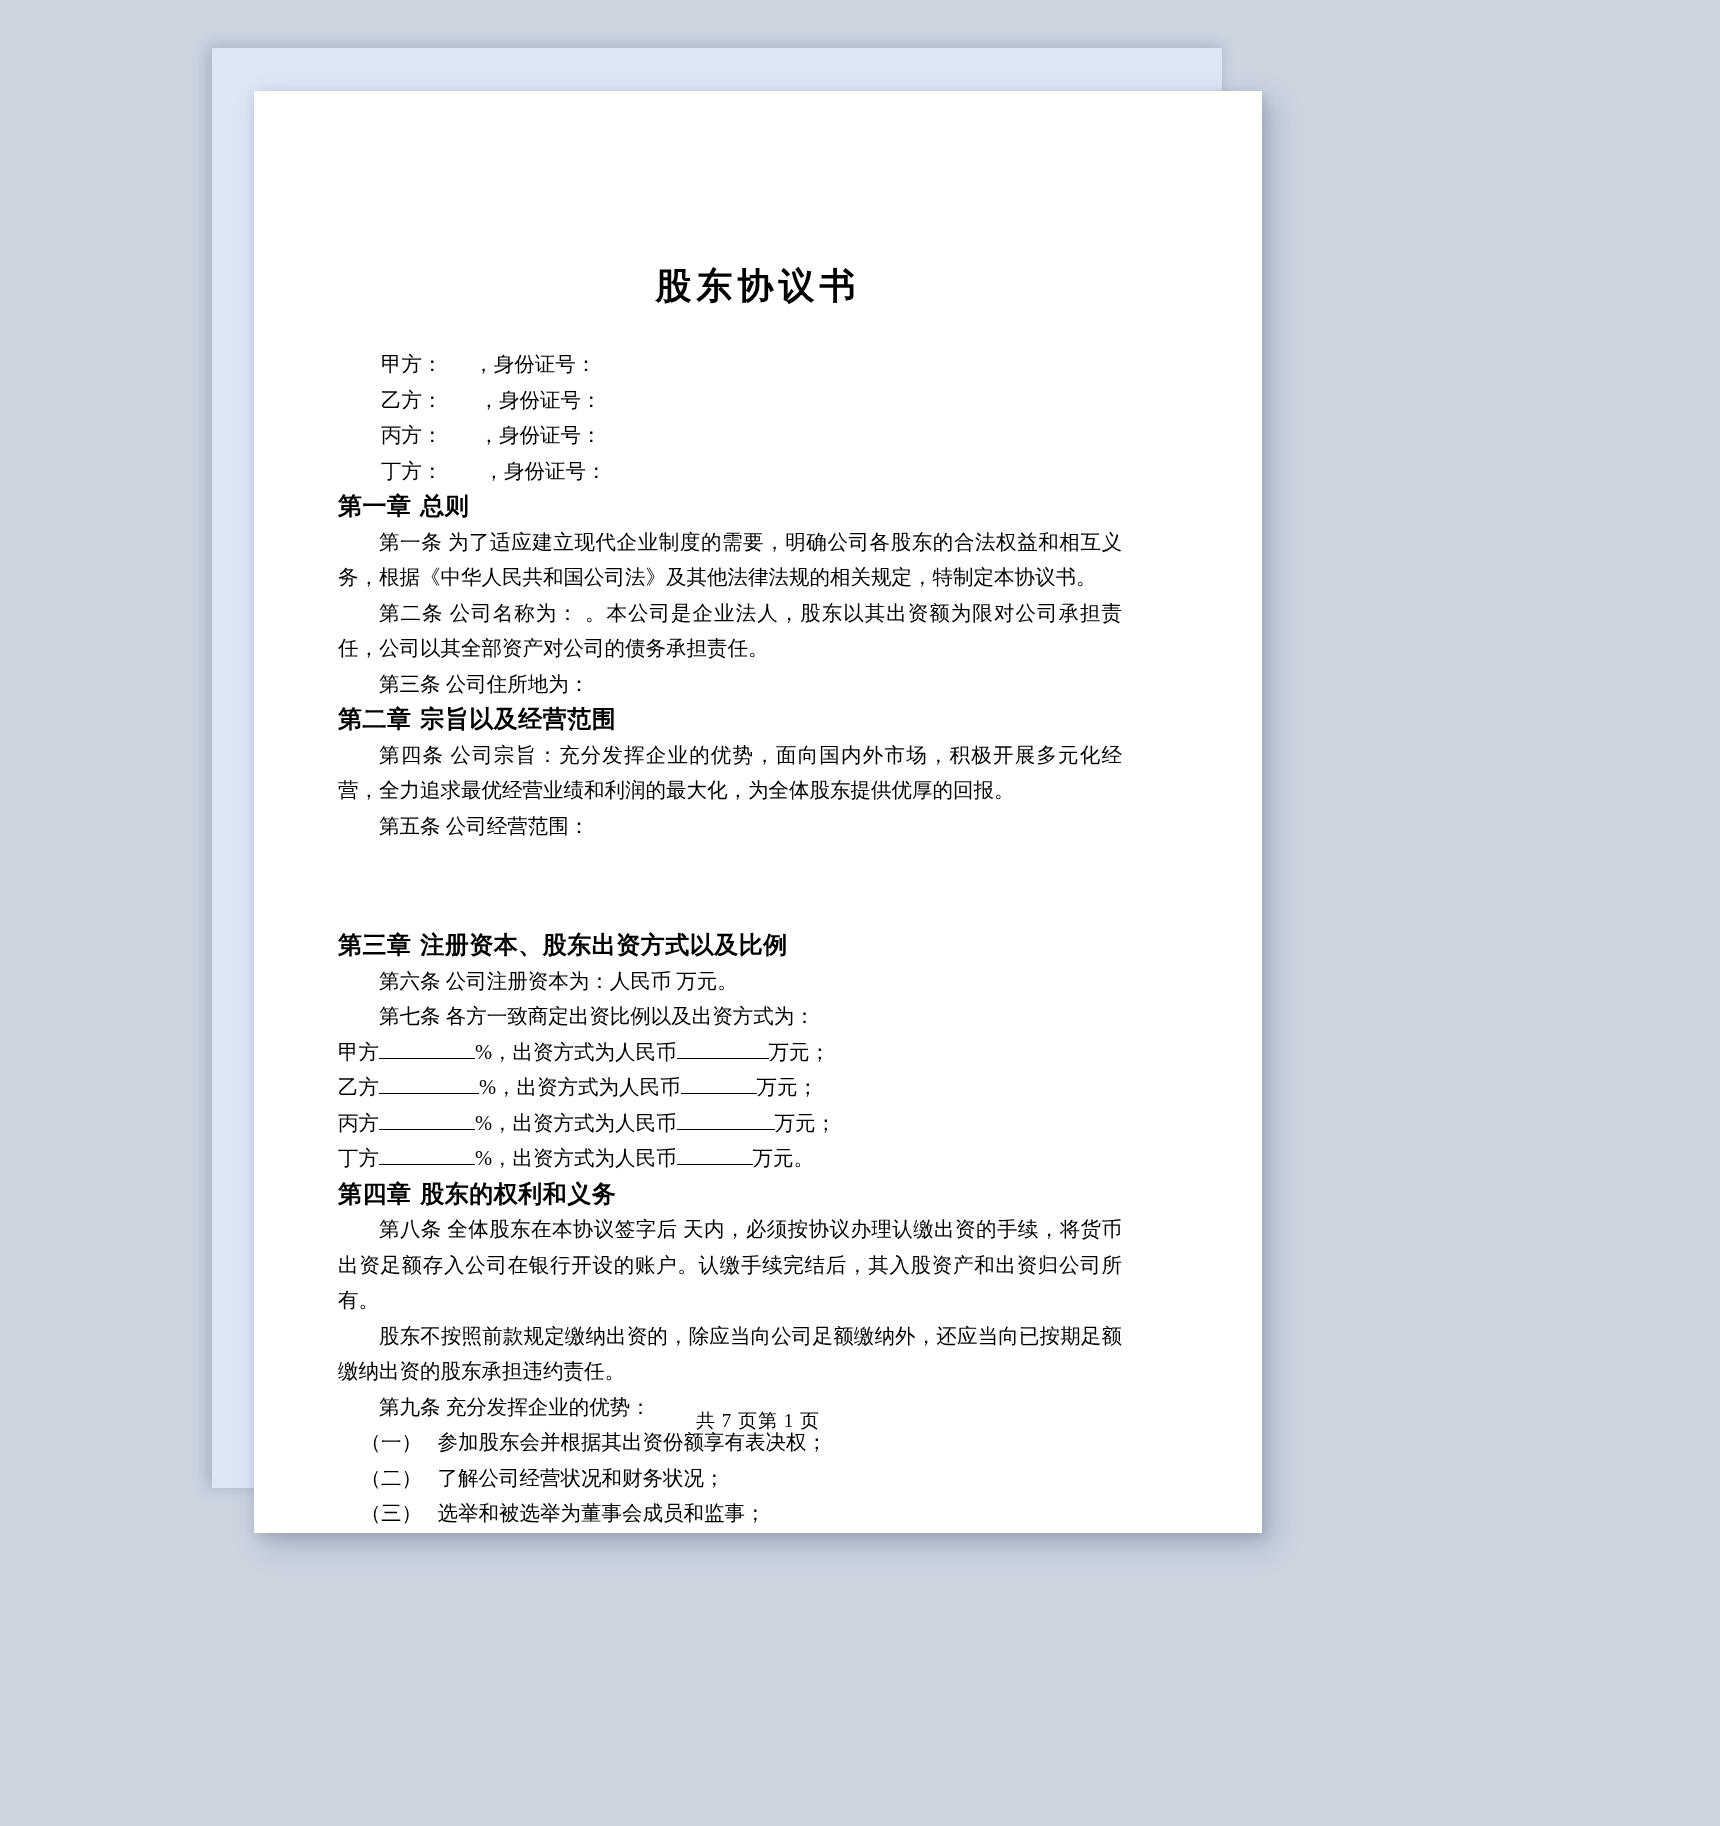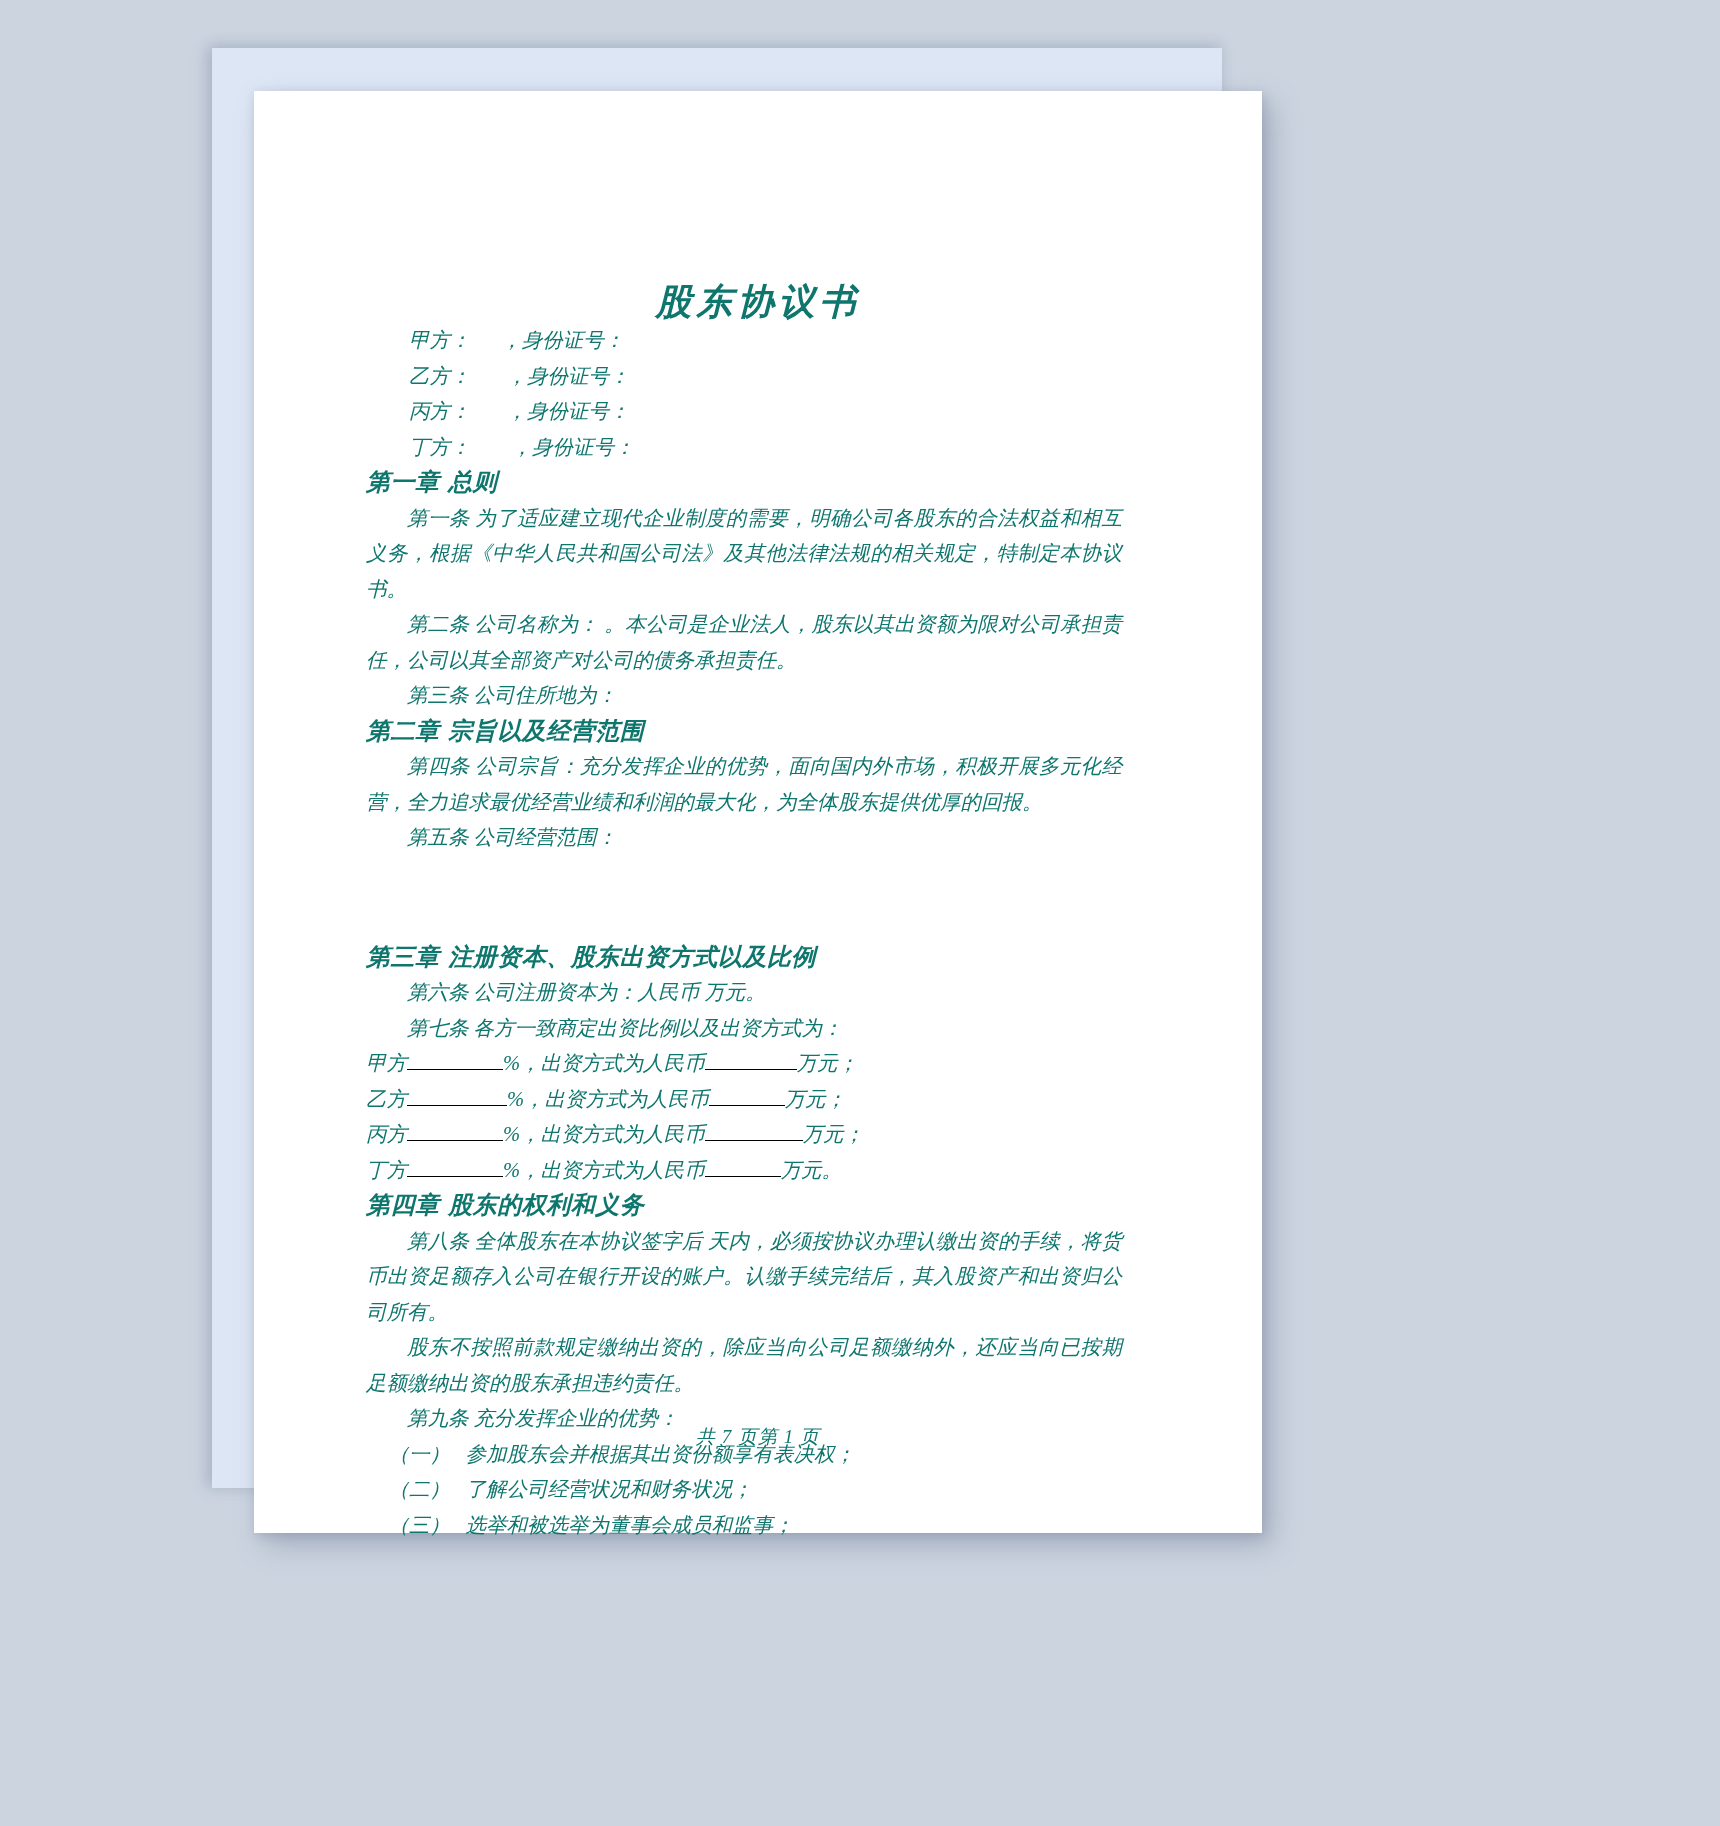--- a/index.html
+++ b/index.html
@@ -41,42 +41,42 @@
     background: #ffffff;
     box-shadow: 10px 12px 26px rgba(110,125,150,0.42),
                 2px 3px 10px rgba(110,125,150,0.30);
     box-sizing: border-box;
   }
 
   
   .doc-body {
     position: absolute;
     left: 0;
-    top: 16px;
+    top: 0;
     width: 100%;
     height: 100%;
     padding: 0;
     box-sizing: border-box;
-    color: #0f766e;
-    font-style: italic;
+    color: #000000;
   }
 
   .doc-title {
     text-align: center;
     font-family: "DejaVu Sans", "Liberation Sans", sans-serif;
     font-weight: bold;
     font-size: 36px;
     letter-spacing: 5px;
     margin: 0;
     padding-top: 173px;
     line-height: 1.2;
   }
 
   .content {
-    padding-left: 112px;
+    margin-top: 40px;
+    padding-left: 84px;
     padding-right: 140px;
     font-size: 20.5px;
     line-height: 35.5px;
   }
 
   .party-line {
     text-indent: 2.1em;
     white-space: pre;
     margin: 0;
     line-height: 35.5px;

